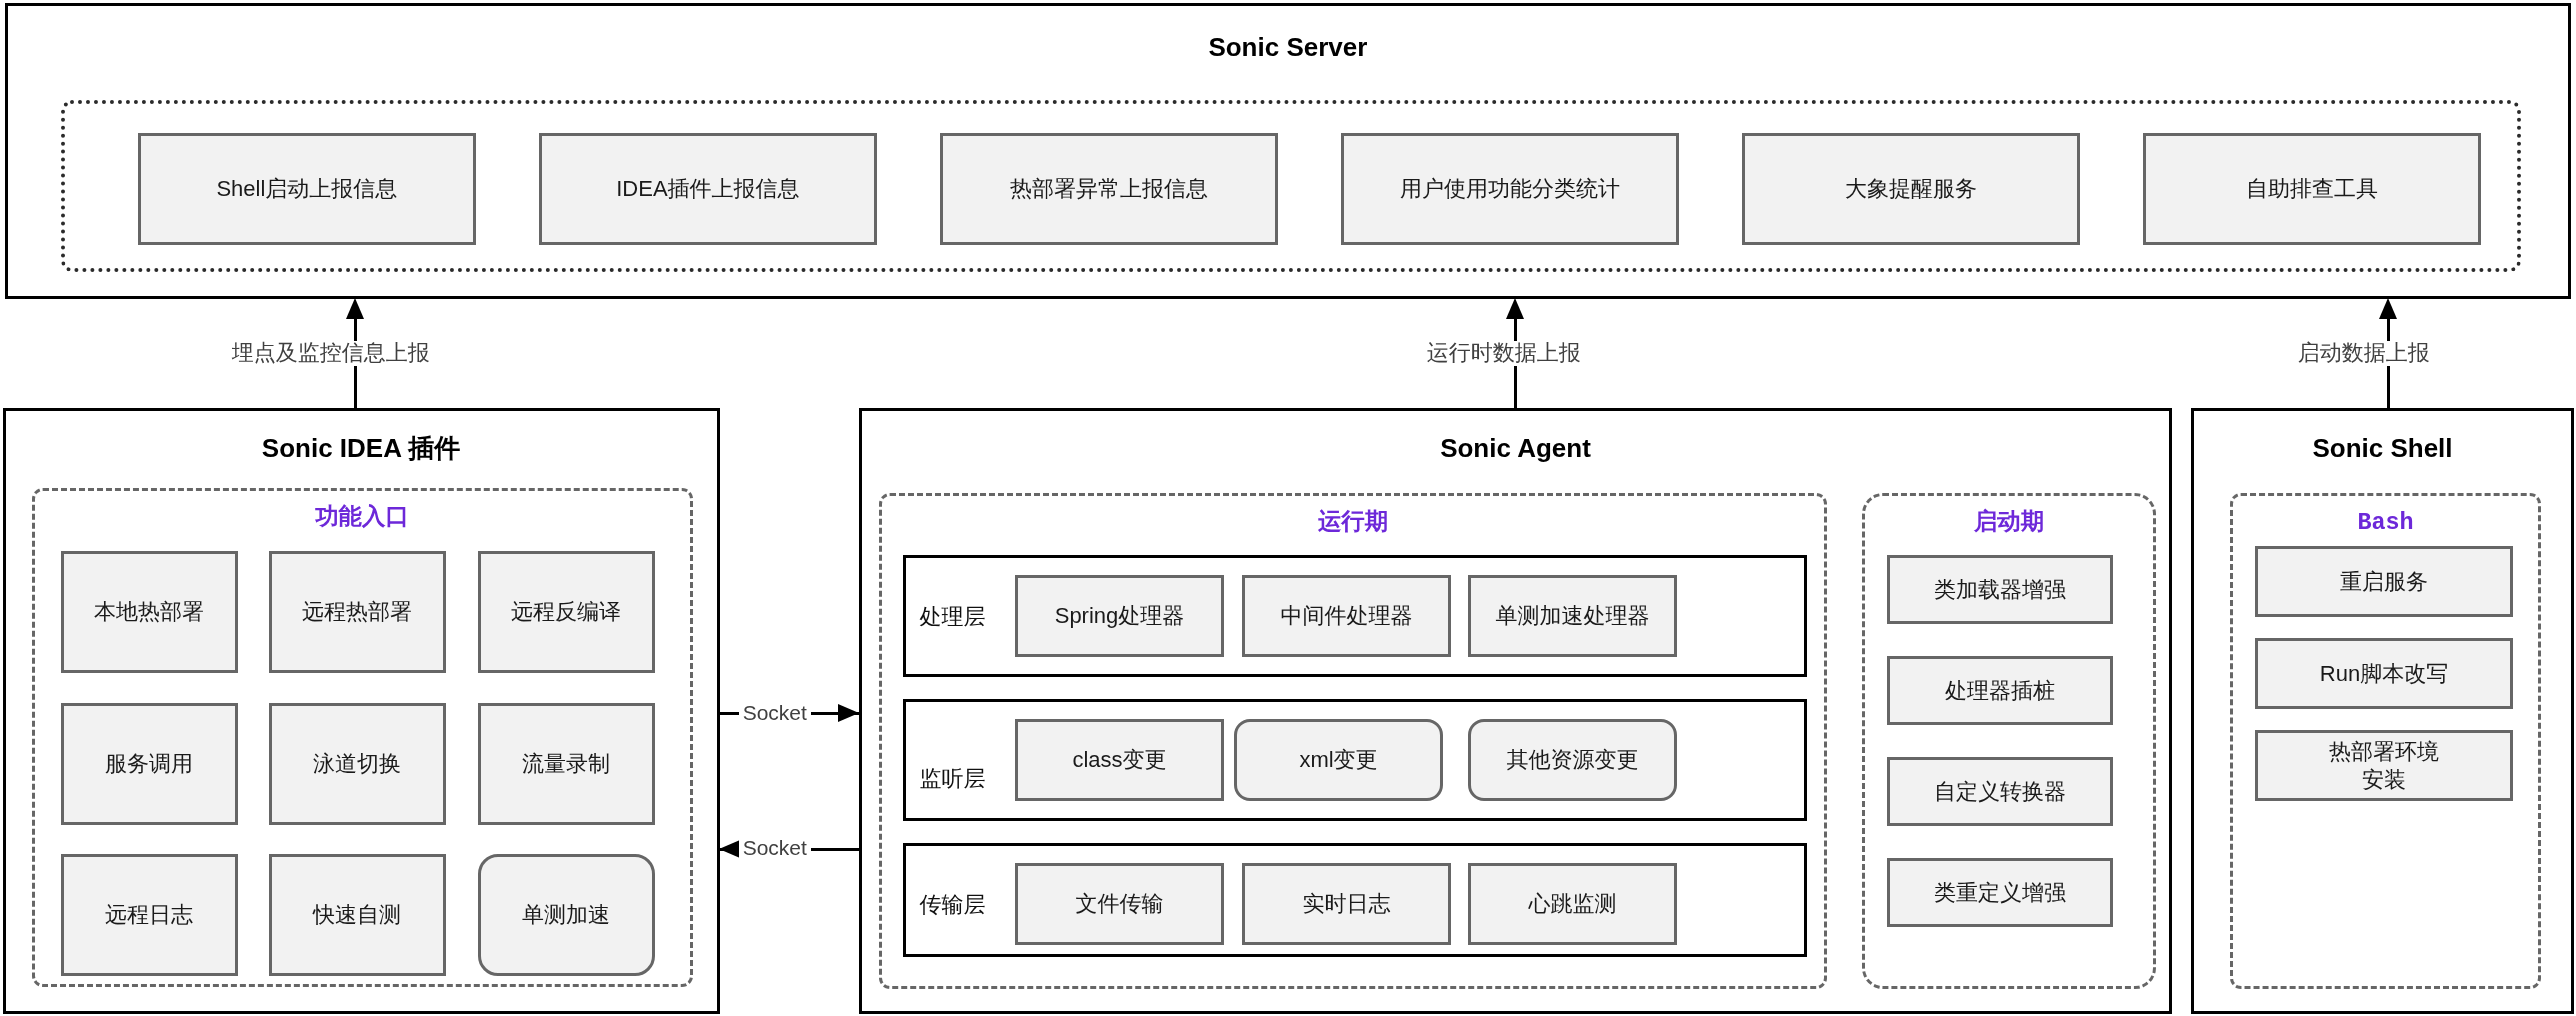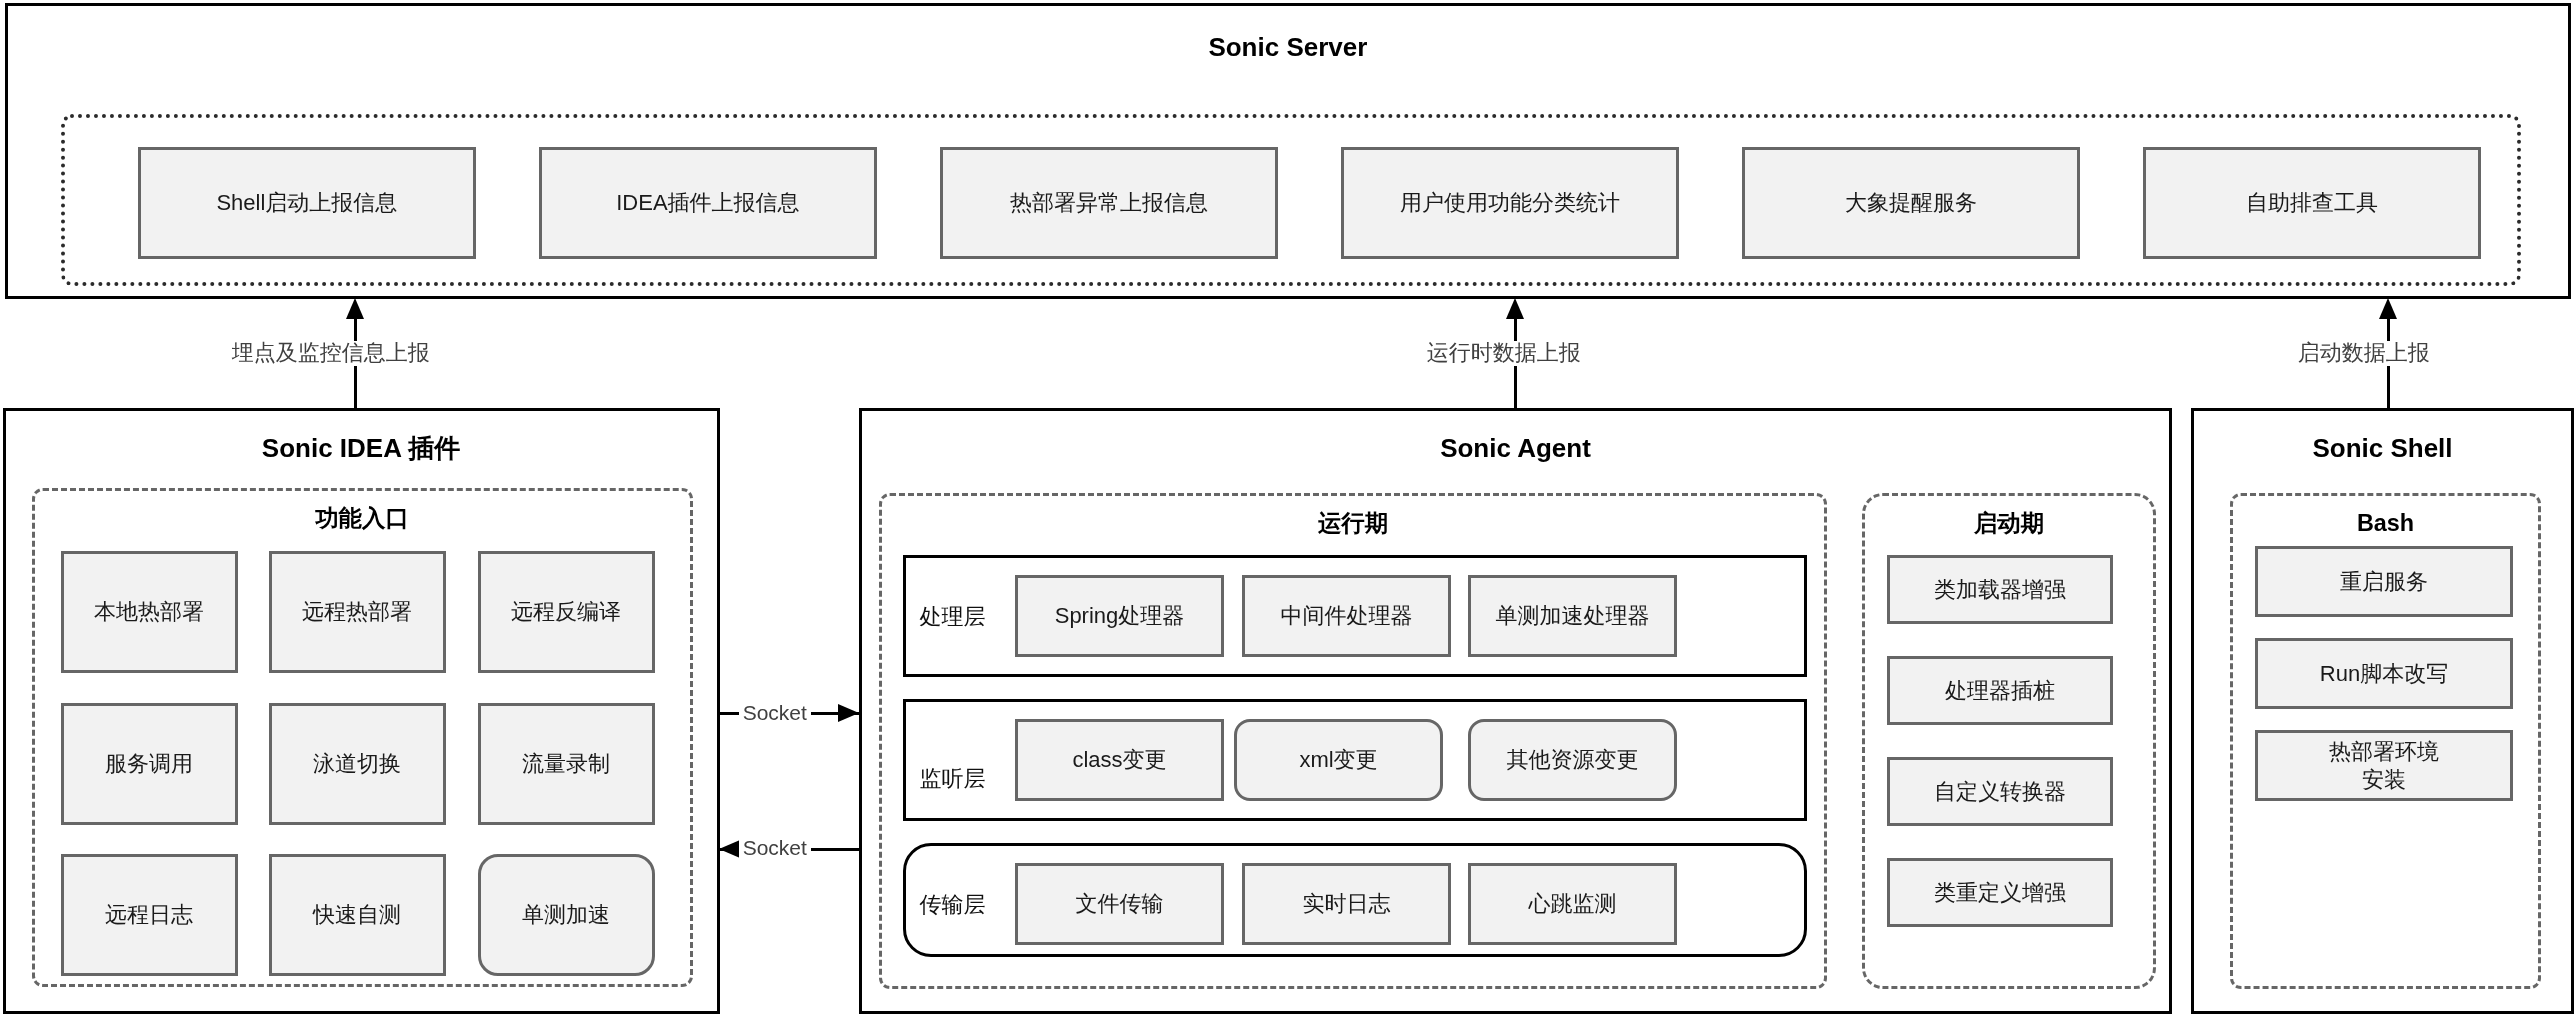--- a/index.html
+++ b/index.html
@@ -45,22 +45,23 @@
   .dashgroup.dotted {
     border: 4.3px dotted #2b2b2b;
   }
   .group-title {
     position: absolute;
     left: 0; right: 0;
     text-align: center;
     font-weight: bold;
     font-size: 23.4px;
     line-height: 27px;
-    color: #000000;
-    white-space: nowrap;
+    color: #6d28d9;
+    white-space: nowrap;
+    font-family: Liberation Mono, monospace;
   }
   .cell {
     position: absolute;
     box-sizing: border-box;
     background: #f2f2f2;
     border: 3.1px solid #666666;
     display: flex;
     align-items: center;
     justify-content: center;
     text-align: center;
@@ -134,21 +135,21 @@
   }
 </style>
 </head>
 <body>
 
 <div class="stage">
 
   <div class="panel" style="left:4.9px; top:2.5px; width:2566px; height:296px;">
     <div class="panel-title" style="top:27px;">Sonic Server</div>
 
-    <div class="dashgroup dotted" style="left:53px; top:108px; width:2460px; height:172px;">
+    <div class="dashgroup dotted" style="left:53px; top:94px; width:2460px; height:172px;">
 
       <div class="cell" style="left:73px; top:29.5px; width:338px; height:112px;">Shell启动上报信息</div>
 
       <div class="cell" style="left:474px; top:29.5px; width:338px; height:112px;">IDEA插件上报信息</div>
 
       <div class="cell" style="left:875px; top:29.5px; width:338px; height:112px;">热部署异常上报信息</div>
 
       <div class="cell" style="left:1276px; top:29.5px; width:338px; height:112px;">用户使用功能分类统计</div>
 
       <div class="cell" style="left:1677px; top:29.5px; width:338px; height:112px;">大象提醒服务</div>
@@ -210,21 +211,21 @@
         <div class="cell" style="left:562px; top:17px; width:209px; height:82px;">单测加速处理器</div>
       </div>
 
       <div class="subbox" style="left:21px; top:203px; width:904px; height:122px;">
         <div class="layer-label" style="left:13.5px; top:0; height:152px;">监听层</div>
         <div class="cell" style="left:109px; top:17px; width:209px; height:82px;">class变更</div>
         <div class="cell round" style="left:328px; top:17px; width:209px; height:82px;">xml变更</div>
         <div class="cell round" style="left:562px; top:17px; width:209px; height:82px;">其他资源变更</div>
       </div>
 
-      <div class="subbox" style="left:21px; top:347px; width:904px; height:114px;border-radius:28px;">
+      <div class="subbox" style="left:21px; top:347px; width:904px; height:114px;">
         <div class="layer-label" style="left:13.5px; top:0; height:116px;">传输层</div>
         <div class="cell" style="left:109px; top:17px; width:209px; height:82px;">文件传输</div>
         <div class="cell" style="left:336px; top:17px; width:209px; height:82px;">实时日志</div>
         <div class="cell" style="left:562px; top:17px; width:209px; height:82px;">心跳监测</div>
       </div>
     </div>
 
     <div class="dashgroup gray" style="left:1000px; top:82px; width:294px; height:496px; border-radius:21px;">
       <div class="group-title" style="top:13.5px;">启动期</div>
 

